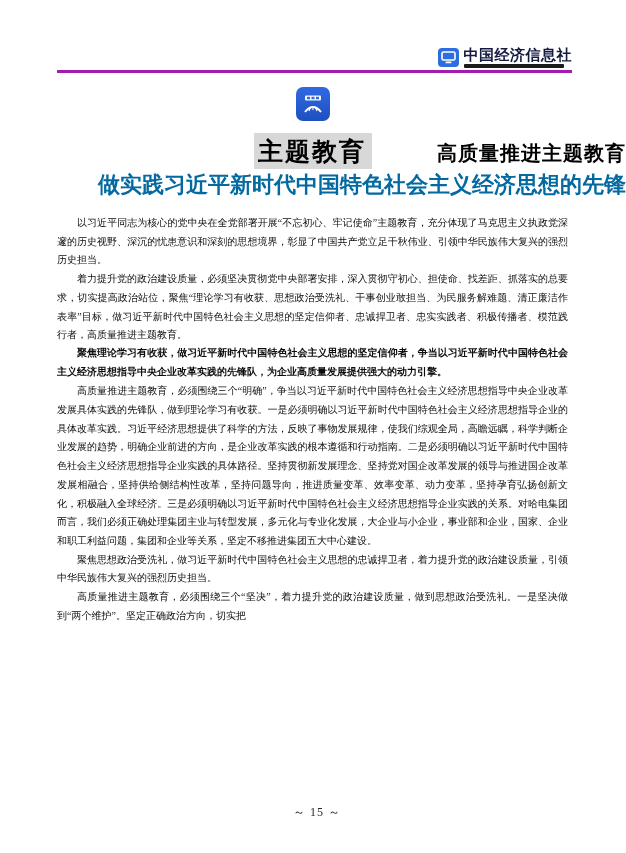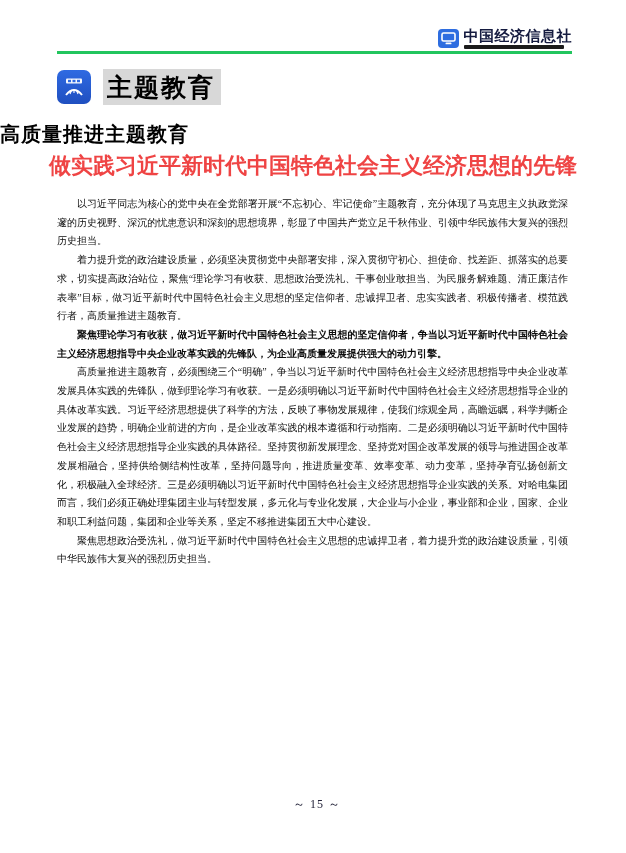--- a/index.html
+++ b/index.html
@@ -12,22 +12,22 @@
     height: 853px;
     margin: 0 auto;
     background: #ffffff;
     overflow: hidden;
     color: #111;
   }
 
   
   .header {
     margin: 0 54px 0 57px;
-    padding-top: 28px;
-    border-bottom: 3px solid #22c55e;
+    padding-top: 47px;
+    border-bottom: 3px solid #a21caf;
     display: flex;
     justify-content: flex-end;
     align-items: flex-end;
     padding-bottom: 2px;
   }
   .logo {
     display: flex;
     align-items: center;
     gap: 5px;
   }
@@ -60,20 +60,21 @@
     border-radius: 1px;
   }
 
   
   .badge-row {
     margin: 14px 57px 0 57px;
     display: flex;
     align-items: center;
     gap: 12px;
     height: 38px;
+    flex-direction: column;
   }
   .badge-icon {
     width: 34px;
     height: 34px;
     border-radius: 7px;
     background: linear-gradient(180deg, #2f6ae2 0%, #1f4fc0 100%);
     display: flex;
     align-items: center;
     justify-content: center;
     flex: 0 0 auto;
@@ -85,66 +86,66 @@
     line-height: 34px;
     color: #000;
     background: #d8d8d8;
     padding: 1px 6px 1px 4px;
     letter-spacing: 2px;
   }
 
   
   .title {
     margin-top: 16px;
-    text-align: left;
+    text-align: right;
     font-family: "Liberation Sans", "DejaVu Sans", sans-serif;
     font-weight: bold;
     font-size: 20px;
     line-height: 24px;
     color: #000;
     letter-spacing: 1px;
   }
   .subtitle {
     margin-top: 7px;
-    text-align: center;
+    text-align: right;
     font-family: "Liberation Sans", "DejaVu Sans", sans-serif;
     font-weight: bold;
     font-size: 22px;
     line-height: 26px;
-    color: #ef4444;
+    color: #0369a1;
   }
   .byline {
     margin-top: 6px;
     text-align: center;
     font-size: 14px;
     line-height: 18px;
     color: #1a1a1a;
     letter-spacing: 1px;
   }
 
   
   .article-body {
     margin: 16px 58px 0 57px;
     font-size: 10px;
     line-height: 18.7px;
     text-align: justify;
     color: #0d0d0d;
   }
   .para { text-indent: 2em; }
   .para.bold-para {
-    font-family: Liberation Serif, serif;
+    font-family: Liberation Mono, monospace;
     font-weight: bold;
   }
 
   
   .footer {
     position: absolute;
     left: 0;
     right: 0;
-    bottom: 40px;
+    bottom: 32px;
     text-align: center;
     font-size: 12px;
     color: #24243a;
     letter-spacing: 1px;
     padding-left: 8px;
   }
 </style>
 </head>
 <body>
 
@@ -181,17 +182,18 @@
 
   <div class="title">高质量推进主题教育</div>
   <div class="subtitle">做实践习近平新时代中国特色社会主义经济思想的先锋</div>
 
   <div class="article-body">
     <p class="para">以习近平同志为核心的党中央在全党部署开展“不忘初心、牢记使命”主题教育，充分体现了马克思主义执政党深邃的历史视野、深沉的忧患意识和深刻的思想境界，彰显了中国共产党立足千秋伟业、引领中华民族伟大复兴的强烈历史担当。</p>
     <p class="para">着力提升党的政治建设质量，必须坚决贯彻党中央部署安排，深入贯彻守初心、担使命、找差距、抓落实的总要求，切实提高政治站位，聚焦“理论学习有收获、思想政治受洗礼、干事创业敢担当、为民服务解难题、清正廉洁作表率”目标，做习近平新时代中国特色社会主义思想的坚定信仰者、忠诚捍卫者、忠实实践者、积极传播者、模范践行者，高质量推进主题教育。</p>
     <p class="para bold-para">聚焦理论学习有收获，做习近平新时代中国特色社会主义思想的坚定信仰者，争当以习近平新时代中国特色社会主义经济思想指导中央企业改革实践的先锋队，为企业高质量发展提供强大的动力引擎。</p>
     <p class="para">高质量推进主题教育，必须围绕三个“明确”，争当以习近平新时代中国特色社会主义经济思想指导中央企业改革发展具体实践的先锋队，做到理论学习有收获。一是必须明确以习近平新时代中国特色社会主义经济思想指导企业的具体改革实践。习近平经济思想提供了科学的方法，反映了事物发展规律，使我们综观全局，高瞻远瞩，科学判断企业发展的趋势，明确企业前进的方向，是企业改革实践的根本遵循和行动指南。二是必须明确以习近平新时代中国特色社会主义经济思想指导企业实践的具体路径。坚持贯彻新发展理念、坚持党对国企改革发展的领导与推进国企改革发展相融合，坚持供给侧结构性改革，坚持问题导向，推进质量变革、效率变革、动力变革，坚持孕育弘扬创新文化，积极融入全球经济。三是必须明确以习近平新时代中国特色社会主义经济思想指导企业实践的关系。对哈电集团而言，我们必须正确处理集团主业与转型发展，多元化与专业化发展，大企业与小企业，事业部和企业，国家、企业和职工利益问题，集团和企业等关系，坚定不移推进集团五大中心建设。</p>
     <p class="para">聚焦思想政治受洗礼，做习近平新时代中国特色社会主义思想的忠诚捍卫者，着力提升党的政治建设质量，引领中华民族伟大复兴的强烈历史担当。</p>
+    <p class="para">高质量推进主题教育，必须围绕三个“坚决”，着力提升党的政治建设质量，做到思想政治受洗礼。一是坚决做到“两个维护”。坚定正确政治方向，切实把</p>
   </div>
 
   <div class="footer">～ 15 ～</div>
 
 </div>
 
 </body></html>

